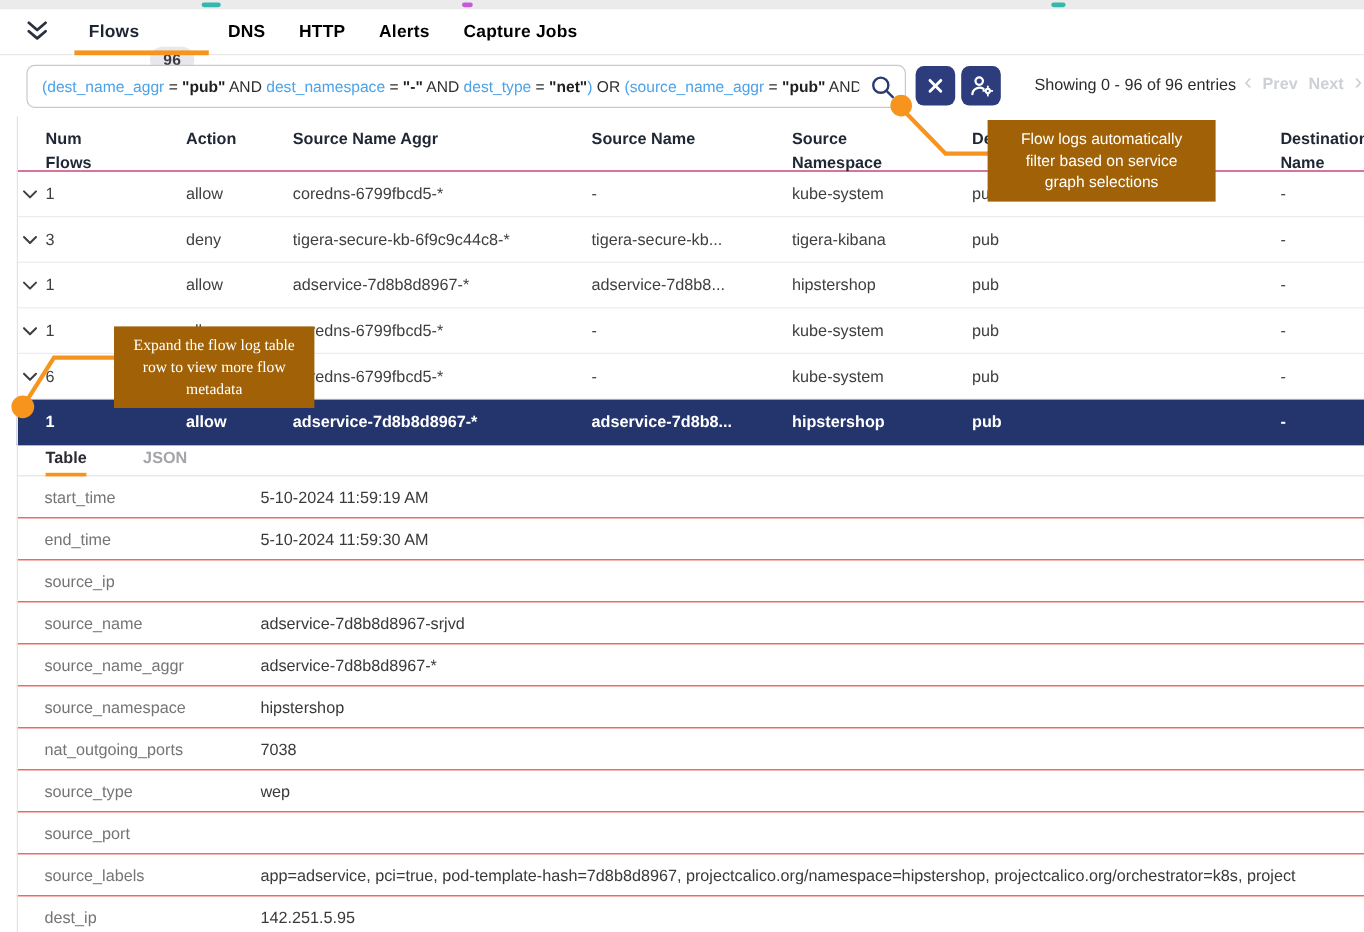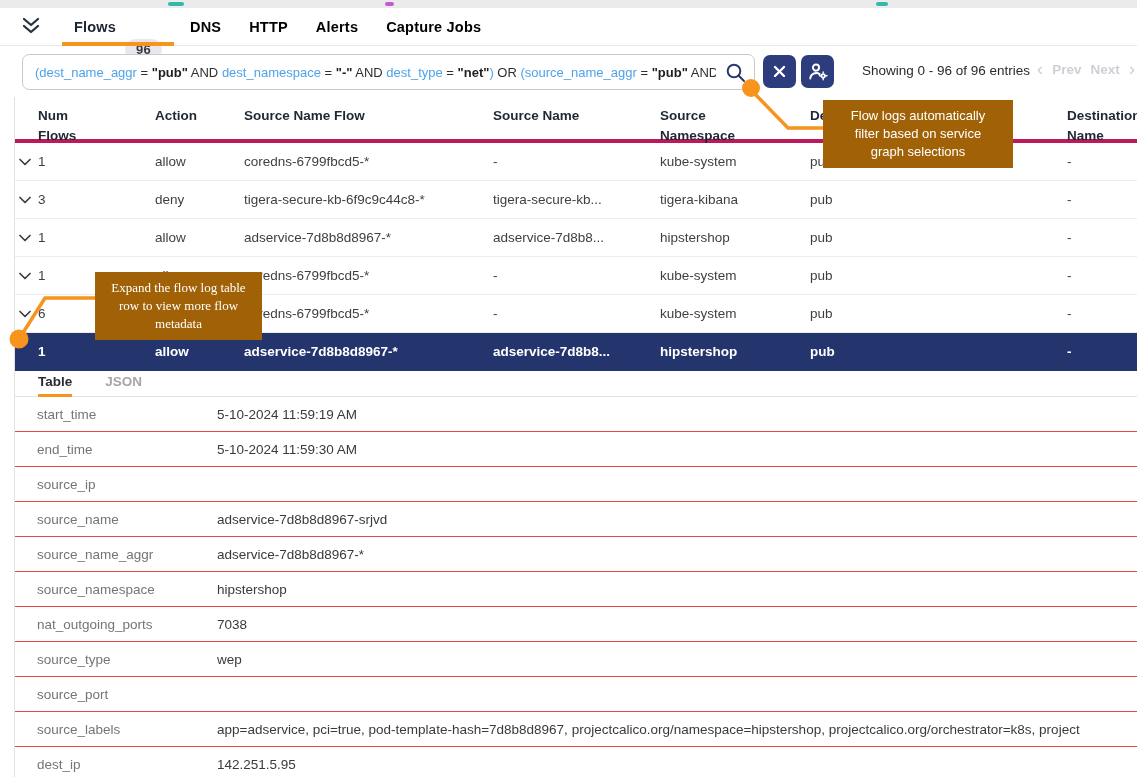--- a/index.html
+++ b/index.html
@@ -31,33 +31,33 @@
   #clearBtn{left:763px;top:55px;}
   #userBtn{left:801px;top:55px;}
   .showing{position:absolute;left:862px;top:63px;font-size:13.5px;color:#2b2b2b;}
   .pager{position:absolute;right:2px;top:60px;display:flex;gap:9px;align-items:center;
          color:#cdd0d6;font-weight:600;font-size:13.5px;}
   .pager .chev{font-size:19px;line-height:1;font-weight:400;position:relative;top:-1px;}
   
   .panel-border{position:absolute;left:14px;top:97px;bottom:0;width:1px;background:#e3e3e3;z-index:5;}
   .thead{position:absolute;left:14px;right:0;top:97px;height:46px;display:grid;
          grid-template-columns:24px 117px 89px 249px 167px 150px 257px 1fr;
-         padding-top:9px;box-sizing:border-box;border-bottom:4px solid #be185d;
+         padding-top:9px;box-sizing:border-box;border-bottom:1px solid #be185d;
          font-weight:700;font-size:13.5px;color:#1f2735;line-height:1.45;}
   .thead .hc{white-space:pre-line;}
   .tbody{position:absolute;left:14px;right:0;top:143px;}
   .frow{display:grid;grid-template-columns:24px 117px 89px 249px 167px 150px 257px 1fr;
         align-items:center;height:37px;border-bottom:1px solid #ececec;font-size:13.5px;color:#3f3f3f;}
   .frow .cell{padding-right:10px;white-space:nowrap;overflow:hidden;}
   .frow .exp{display:flex;align-items:center;justify-content:flex-start;padding-left:5px;}
   .frow.selected{background:#24356D;color:#fff;font-weight:700;border-bottom:1px solid #24356D;}
   .frow.selected .exp svg{visibility:hidden;}
   
   .dtabs{position:absolute;left:14px;right:0;top:366px;height:31px;border-bottom:1px solid #e3e3e3;
-         display:flex;align-items:center;gap:33px;padding-left:24px;box-sizing:border-box;
+         display:flex;align-items:center;gap:47px;padding-left:24px;box-sizing:border-box;
          font-weight:700;font-size:13.5px;}
   .dtab{position:relative;height:100%;display:flex;align-items:center;color:#a5a5a9;cursor:pointer;}
   .dtab.active{color:#2b2b33;}
   .dtab.active::after{content:"";position:absolute;left:0;right:0;bottom:-1px;height:3px;background:#F7941D;}
   .drows{position:absolute;left:14px;right:0;top:397px;}
   .drow{display:grid;grid-template-columns:203px 1fr;height:34px;align-items:center;
         border-bottom:1px solid #ef4444;font-size:13.5px;}
   .dkey{padding-left:23px;color:#757575;white-space:nowrap;}
   .dval{color:#3a3a3a;white-space:nowrap;overflow:hidden;}
   
@@ -143,21 +143,21 @@
   <span>Next</span>
   <span class="chev">›</span>
 </div>
 
 <div class="panel-border"></div>
 <div class="thead">
     <div class="hc"></div>
     <div class="hc">Num
 Flows</div>
     <div class="hc">Action</div>
-    <div class="hc">Source Name Flow</div>
+    <div class="hc">Source Name Aggr</div>
     <div class="hc">Source Name</div>
     <div class="hc">Source
 Namespace</div>
     <div class="hc">Dest Name Aggr</div>
     <div class="hc">Destination
 Name</div>
   </div>
 <div class="tbody">
     <div class="frow">
       <div class="exp">

